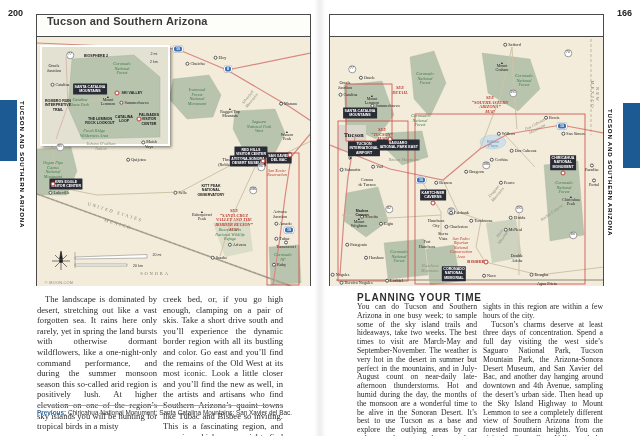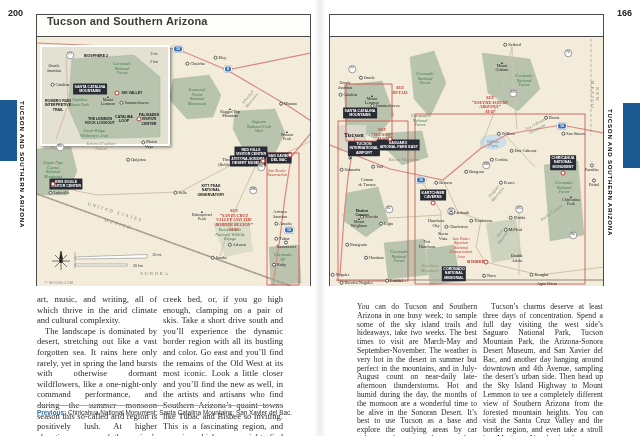--- a/index.html
+++ b/index.html
@@ -229,21 +229,20 @@
           <div class="ml ge" style="left: 81px; top: 188px; transform: translate(-50%, -50%) rotate(17deg);">MEXICO</div>
           <div class="ml ge" style="left: 118px; top: 237px; transform: translate(-50%, -50%);">SONORA</div>
           <div class="ml sc" style="left: 120px; top: 219px; transform: translate(-50%, -50%);">20 mi</div>
           <div class="ml sc" style="left: 101px; top: 230px; transform: translate(-50%, -50%);">20 km</div>
           <div class="ml cp" style="left: 22px; top: 246px; transform: translate(-50%, -50%);">© MOON.COM</div>
         </div>
     </div>
   </div>
 
   <div class="col lcol c1l">
-    <p>art, music, and writing, all of which thrive in the arid climate and cultural complexity.</p>
     <p class="ind">The landscape is dominated by desert, stretching out like a vast forgotten sea. It rains here only rarely, yet in spring the land bursts with otherwise dormant wildflowers, like a one-night-only command performance, and during the summer monsoon season this so-called arid region is positively lush. At higher elevation on one of the region’s sky islands you will be hunting for tropical birds in a misty</p>
   </div>
   <div class="col lcol c2l">
     <p>creek bed, or, if you go high enough, clamping on a pair of skis. Take a short drive south and you’ll experience the dynamic border region with all its bustling and color. Go east and you’ll find the remains of the Old West at its most iconic. Look a little closer and you’ll find the new as well, in the artists and artisans who find Southern Arizona’s quaint towns like Tubac and Bisbee so inviting. This is a fascinating region, and one in which you might find yourself happily lost.</p>
   </div>
   <div class="prevrule"></div>
   <div class="prev"><b>Previous:</b><span> Chiricahua National Monument; Santa Catalina Mountains; San Xavier del Bac.</span></div>
 
   <div class="pagenum r">166</div>
   <div class="sidebar-tab r"></div>
@@ -411,21 +410,23 @@
 National
 Forest</div>
           <div class="ml pk" style="left: 241px; top: 164px; transform: translate(-50%, -50%);">Chiricahua
 Peak</div>
           <div class="ml nt" style="left: 222px; top: 176px; transform: translate(-50%, -50%) rotate(-35deg);">Rucker Canyon</div>
           <div class="ml cs" style="left: 243px; top: 198px; transform: translate(-50%, -50%);">80</div>
         </div>
     </div>
   </div>
 
+  <div class="planning">PLANNING YOUR TIME</div>
   <div class="col rcol c1r">
     <p>You can do Tucson and Southern Arizona in one busy week; to sample some of the sky island trails and hideaways, take two weeks. The best times to visit are March-May and September-November. The weather is very hot in the desert in summer but perfect in the mountains, and in July-August count on near-daily late-afternoon thunderstorms. Hot and humid during the day, the months of the monsoon are a wonderful time to be alive in the Sonoran Desert. It’s best to use Tucson as a base and explore the outlying areas by car unless you have more than a week or two to explore. All of the major</p>
   </div>
   <div class="col rcol c2r">
+    <p>sights in this region are within a few hours of the city.</p>
     <p class="ind">Tucson’s charms deserve at least three days of concentration. Spend a full day visiting the west side’s Saguaro National Park, Tucson Mountain Park, the Arizona-Sonora Desert Museum, and San Xavier del Bac, and another day hanging around downtown and 4th Avenue, sampling the desert’s urban side. Then head up the Sky Island Highway to Mount Lemmon to see a completely different view of Southern Arizona from the forested mountain heights. You can visit the Santa Cruz Valley and the border region, and even take a stroll into Mexico at Nogales, in a long</p>
   </div>
 
   <div class="gutter"></div>
 </div>
 
 </body></html>

